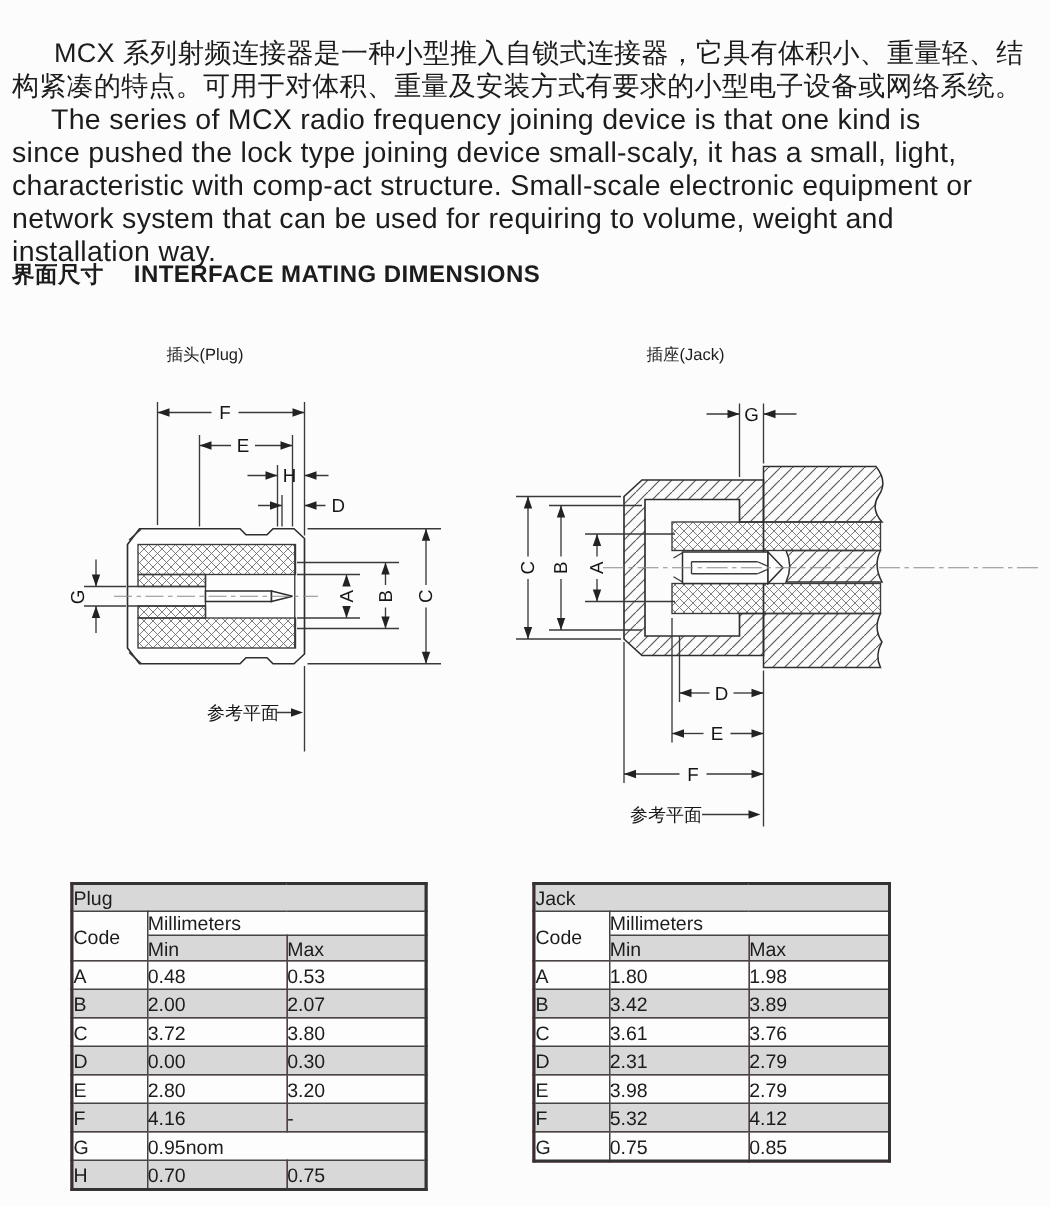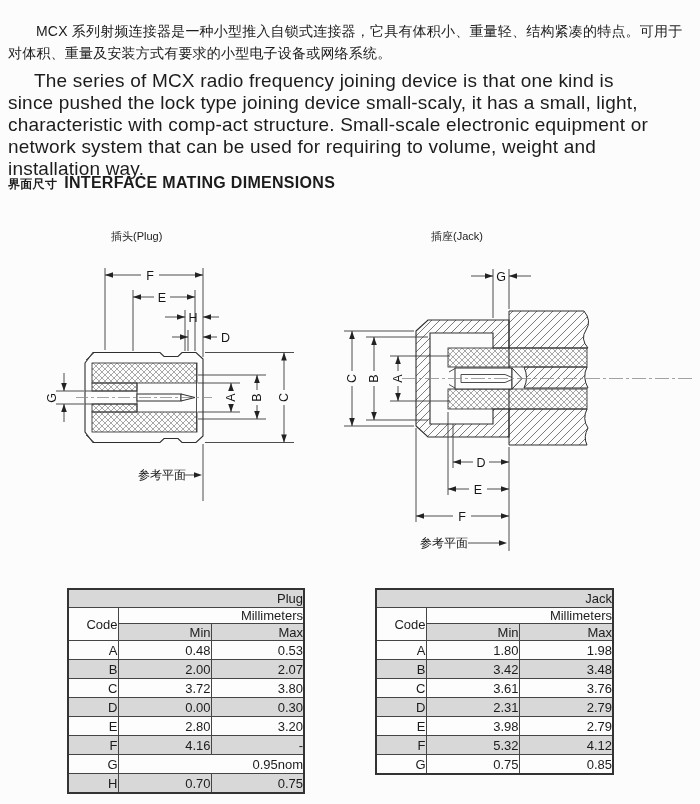--- a/index.html
+++ b/index.html
@@ -3,47 +3,47 @@
 <meta charset="utf-8">
 <style>
   html,body{margin:0;padding:0;background:#e8e8e8;}
   .page{
     position:relative;width:700px;height:804px;background:#fcfcfc;
     font-family:"Liberation Sans",sans-serif;color:#1c1c1c;overflow:hidden;
     margin:0 auto;
   }
   .intro-zh{
     position:absolute;top:6px;left:8px;width:688px;
-    font-size:14px;line-height:22px;text-indent:28px;letter-spacing:0.2px;
+    font-size:18px;line-height:22px;text-indent:28px;letter-spacing:0.2px;
   }
   .intro-en{
     position:absolute;top:51px;left:8px;width:654px;
     font-size:19px;line-height:22px;text-indent:26px;letter-spacing:0.2px;
   }
   .section-heading{
     position:absolute;top:174px;left:8px;font-weight:bold;letter-spacing:0.3px;
   }
-  .section-heading .zh{font-size:12px;margin-right:7px;}
+  .section-heading .zh{font-size:15px;margin-right:20px;}
   .section-heading .en{font-size:16px;text-align:center;}
   .diagram-title{position:absolute;top:229px;font-size:11px;margin-left:14px;}
   .plug-title{left:97px;}
   .jack-title{left:417px;}
   svg{position:absolute;}
   #plug-svg{left:40px;top:255px;}
   #jack-svg{left:340px;top:255px;}
   svg text{font-family:"Liberation Sans",sans-serif;font-size:12.5px;fill:#161616;}
   svg .ref-text{font-size:12px;}
   .dln{stroke:#3a3a3a;stroke-width:0.9;fill:none;}
   .oln{stroke:#2e2e2e;stroke-width:1.1;fill:#fdfdfd;}
   .thin{stroke:#3a3a3a;stroke-width:0.9;}
   .ah{fill:#222;stroke:none;}
   .cl{stroke:#8a8a8a;stroke-width:0.8;fill:none;}
   .dim-table{
     position:absolute;border-collapse:collapse;table-layout:fixed;
-    font-size:13px;text-align:right;background:#7f1d1d;border:2px solid #333;margin-left:20px;
+    font-size:13px;text-align:left;background:#7f1d1d;border:2px solid #333;
   }
   .dim-table td{border:1.3px solid #454545;padding:0;height:18px;background:#fdfdfd;}
   .dim-table td.shade{background:#d8d8d8;}
   .dim-table tr.title-row td{height:17px;}
   .dim-table tr.mm-row td{height:14px;}
   .dim-table tr.minmax-row td{height:16px;}
   .plug-table{left:47px;top:588px;width:236px;}
   .jack-table{left:355px;top:588px;width:237px;padding-left:36px;}
 </style>
 </head>
@@ -323,21 +323,21 @@
         <td class="shade">Max</td>
       </tr>
       <tr>
         <td>A</td>
         <td>1.80</td>
         <td>1.98</td>
       </tr>
       <tr>
         <td class="shade">B</td>
         <td class="shade">3.42</td>
-        <td class="shade">3.48</td>
+        <td class="shade">3.89</td>
       </tr>
       <tr>
         <td>C</td>
         <td>3.61</td>
         <td>3.76</td>
       </tr>
       <tr>
         <td class="shade">D</td>
         <td class="shade">2.31</td>
         <td class="shade">2.79</td>

